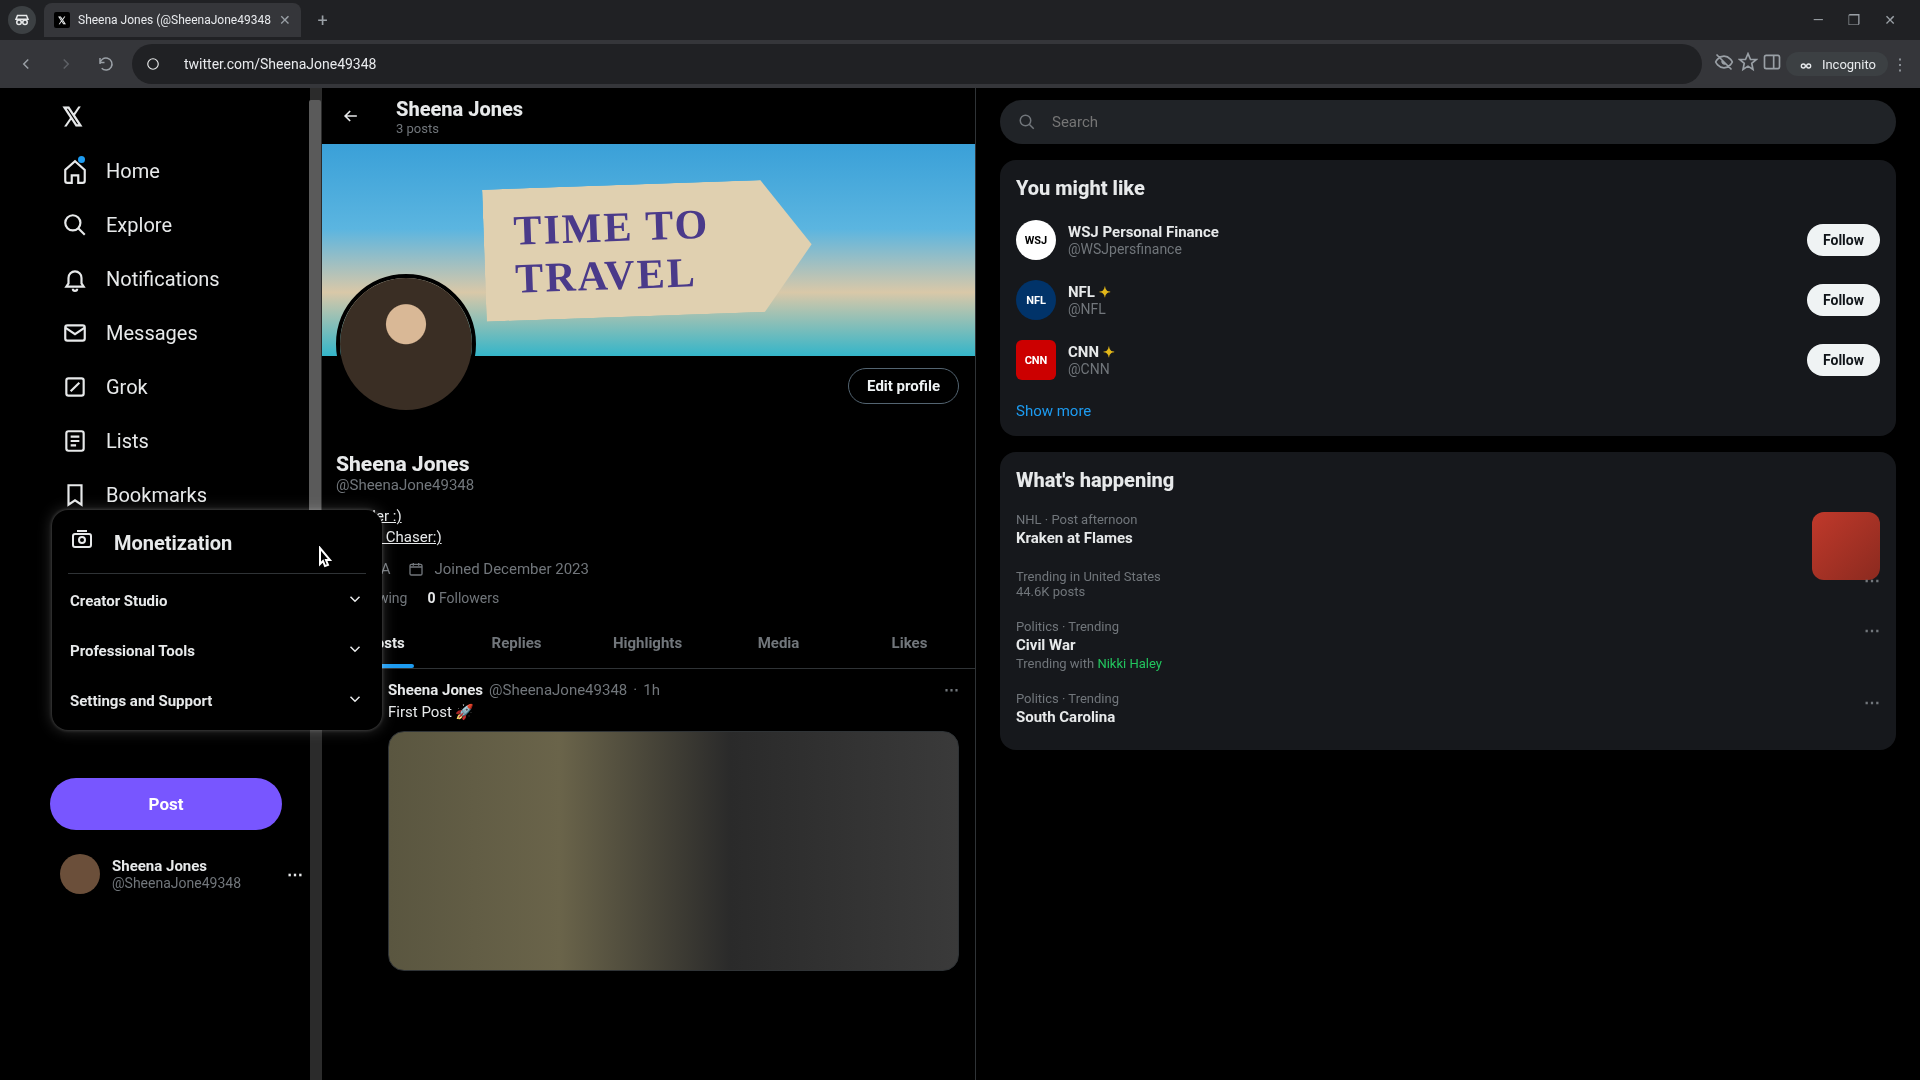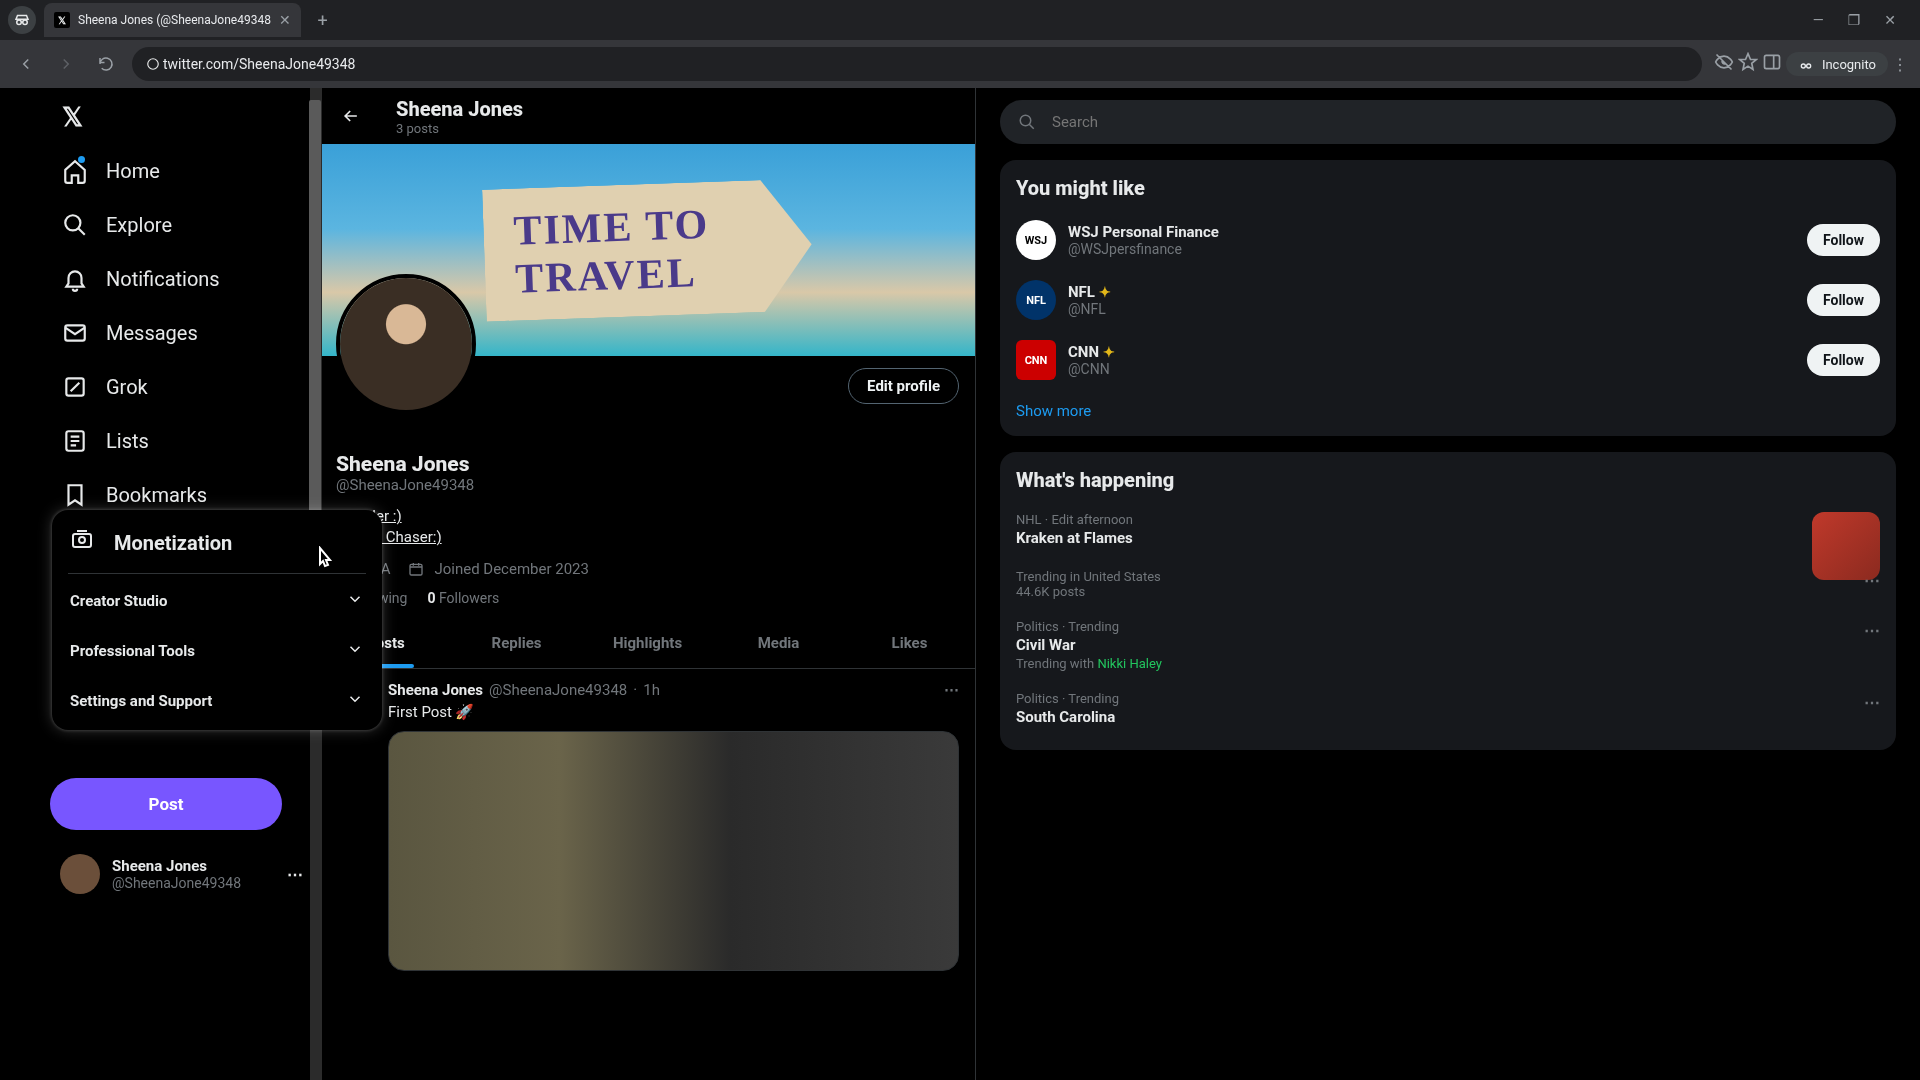--- a/index.html
+++ b/index.html
@@ -12,21 +12,21 @@
 .tab { background: #35363a; height: 34px; border-radius: 8px 8px 0 0; display: flex; align-items: center; padding: 0 10px; gap: 8px; min-width: 240px; }
 .tab-favicon { width: 16px; height: 16px; background: #000; border-radius: 2px; display: flex; align-items: center; justify-content: center; font-size: 10px; font-weight: bold; }
 .tab-title { font-size: 12px; color: #e8eaed; flex: 1; white-space: nowrap; overflow: hidden; }
 .tab-close { color: #9aa0a6; font-size: 14px; cursor: pointer; }
 .tab-new { color: #9aa0a6; font-size: 18px; width: 28px; height: 28px; display: flex; align-items: center; justify-content: center; border-radius: 50%; }
 .window-controls { margin-left: auto; display: flex; gap: 24px; padding-right: 16px; color: #9aa0a6; }
 .window-controls span { font-size: 14px; cursor: pointer; }
 
 .url-bar { height: 48px; display: flex; align-items: center; padding: 0 12px; gap: 12px; background: #35363a; }
 .nav-btn { width: 28px; height: 28px; display: flex; align-items: center; justify-content: center; color: #9aa0a6; border-radius: 50%; }
-.url-input { flex: 1; background: #202124; border-radius: 20px; height: 34px; display: flex; align-items: center; padding: 0 14px; gap: 3px; }
+.url-input { flex: 1; background: #202124; border-radius: 20px; height: 40px; display: flex; align-items: center; padding: 0 14px; gap: 24px; }
 .url-text { color: #e8eaed; font-size: 14px; flex: 1; }
 .url-icons { display: flex; gap: 4px; align-items: center; color: #9aa0a6; }
 .incognito-badge { background: #3c4043; border-radius: 16px; padding: 4px 12px; display: flex; align-items: center; gap: 8px; color: #e8eaed; font-size: 13px; }
 
 
 .app { display: flex; height: 992px; background: #000; position: relative; }
 .col-left { width: 320px; border-right: 1px solid #000; position: relative; padding-left: 50px; }
 .col-main { width: 656px; border-right: 1px solid #2f3336; position: relative; }
 .col-right { flex: 1; padding: 8px 24px; }
 
@@ -397,21 +397,21 @@
           <div class="who-handle">@CNN</div>
         </div>
         <button class="follow-btn">Follow</button>
       </div>
       <div class="show-more">Show more</div>
     </div>
 
     <div class="panel">
       <div class="panel-title">What's happening</div>
       <div class="trend-row">
-        <div class="trend-cat">NHL · Edit afternoon</div>
+        <div class="trend-cat">NHL · Post afternoon</div>
         <div class="trend-title">Kraken at Flames</div>
         <div class="trend-thumb"></div>
       </div>
       <div class="trend-row">
         <div class="trend-cat">Trending in United States</div>
         <div class="trend-sub">44.6K posts</div>
         <div class="trend-more">⋯</div>
       </div>
       <div class="trend-row">
         <div class="trend-cat">Politics · Trending</div>

